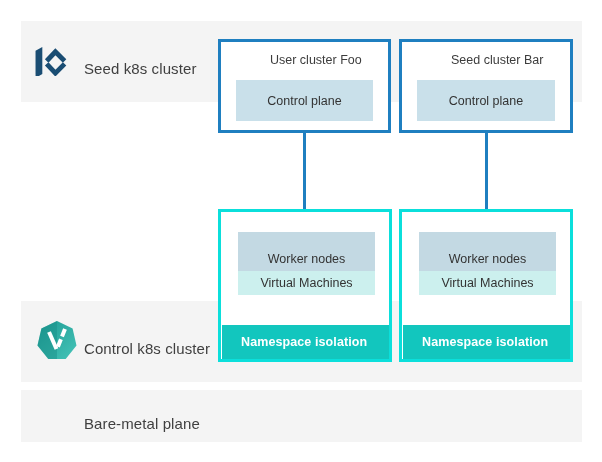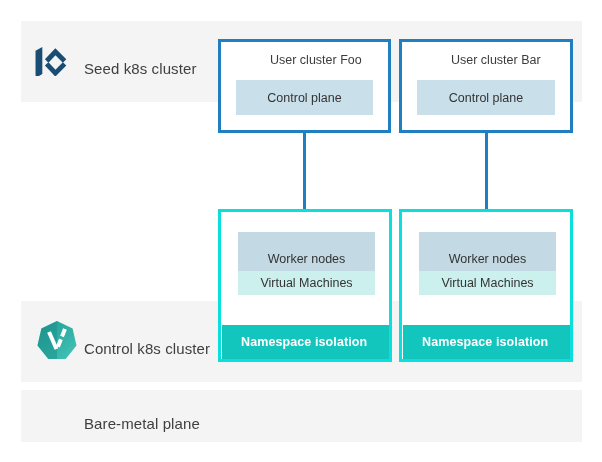--- a/index.html
+++ b/index.html
@@ -60,21 +60,21 @@
     font-size: 12.5px;
     color: #3c3c3c;
     white-space: nowrap;
     margin-left: 32px;
   }
   .control-plane {
     position: absolute;
     left: 15px;
     right: 15px;
     top: 38px;
-    height: 35px;
+    height: 41px;
     background: #c9e0ea;
     display: flex;
     align-items: center;
     justify-content: center;
     font-size: 12.5px;
     color: #333333;
   }
 
   
   .connector {
@@ -174,21 +174,21 @@
 
   <div class="connector foo"></div>
   <div class="connector bar"></div>
 
   <div class="cluster-box foo">
     <span class="cluster-title">User cluster Foo</span>
     <div class="control-plane">Control plane</div>
   </div>
 
   <div class="cluster-box bar">
-    <span class="cluster-title">User cluster Bar</span>
+    <span class="cluster-title">Seed cluster Bar</span>
     <div class="control-plane">Control plane</div>
   </div>
 
   <div class="tenant-box foo">
     <div class="inner-node worker-nodes">Worker nodes</div>
     <div class="inner-node virtual-machines">Virtual Machines</div>
     <div class="namespace-strip">Namespace isolation</div>
   </div>
 
   <div class="tenant-box bar">

